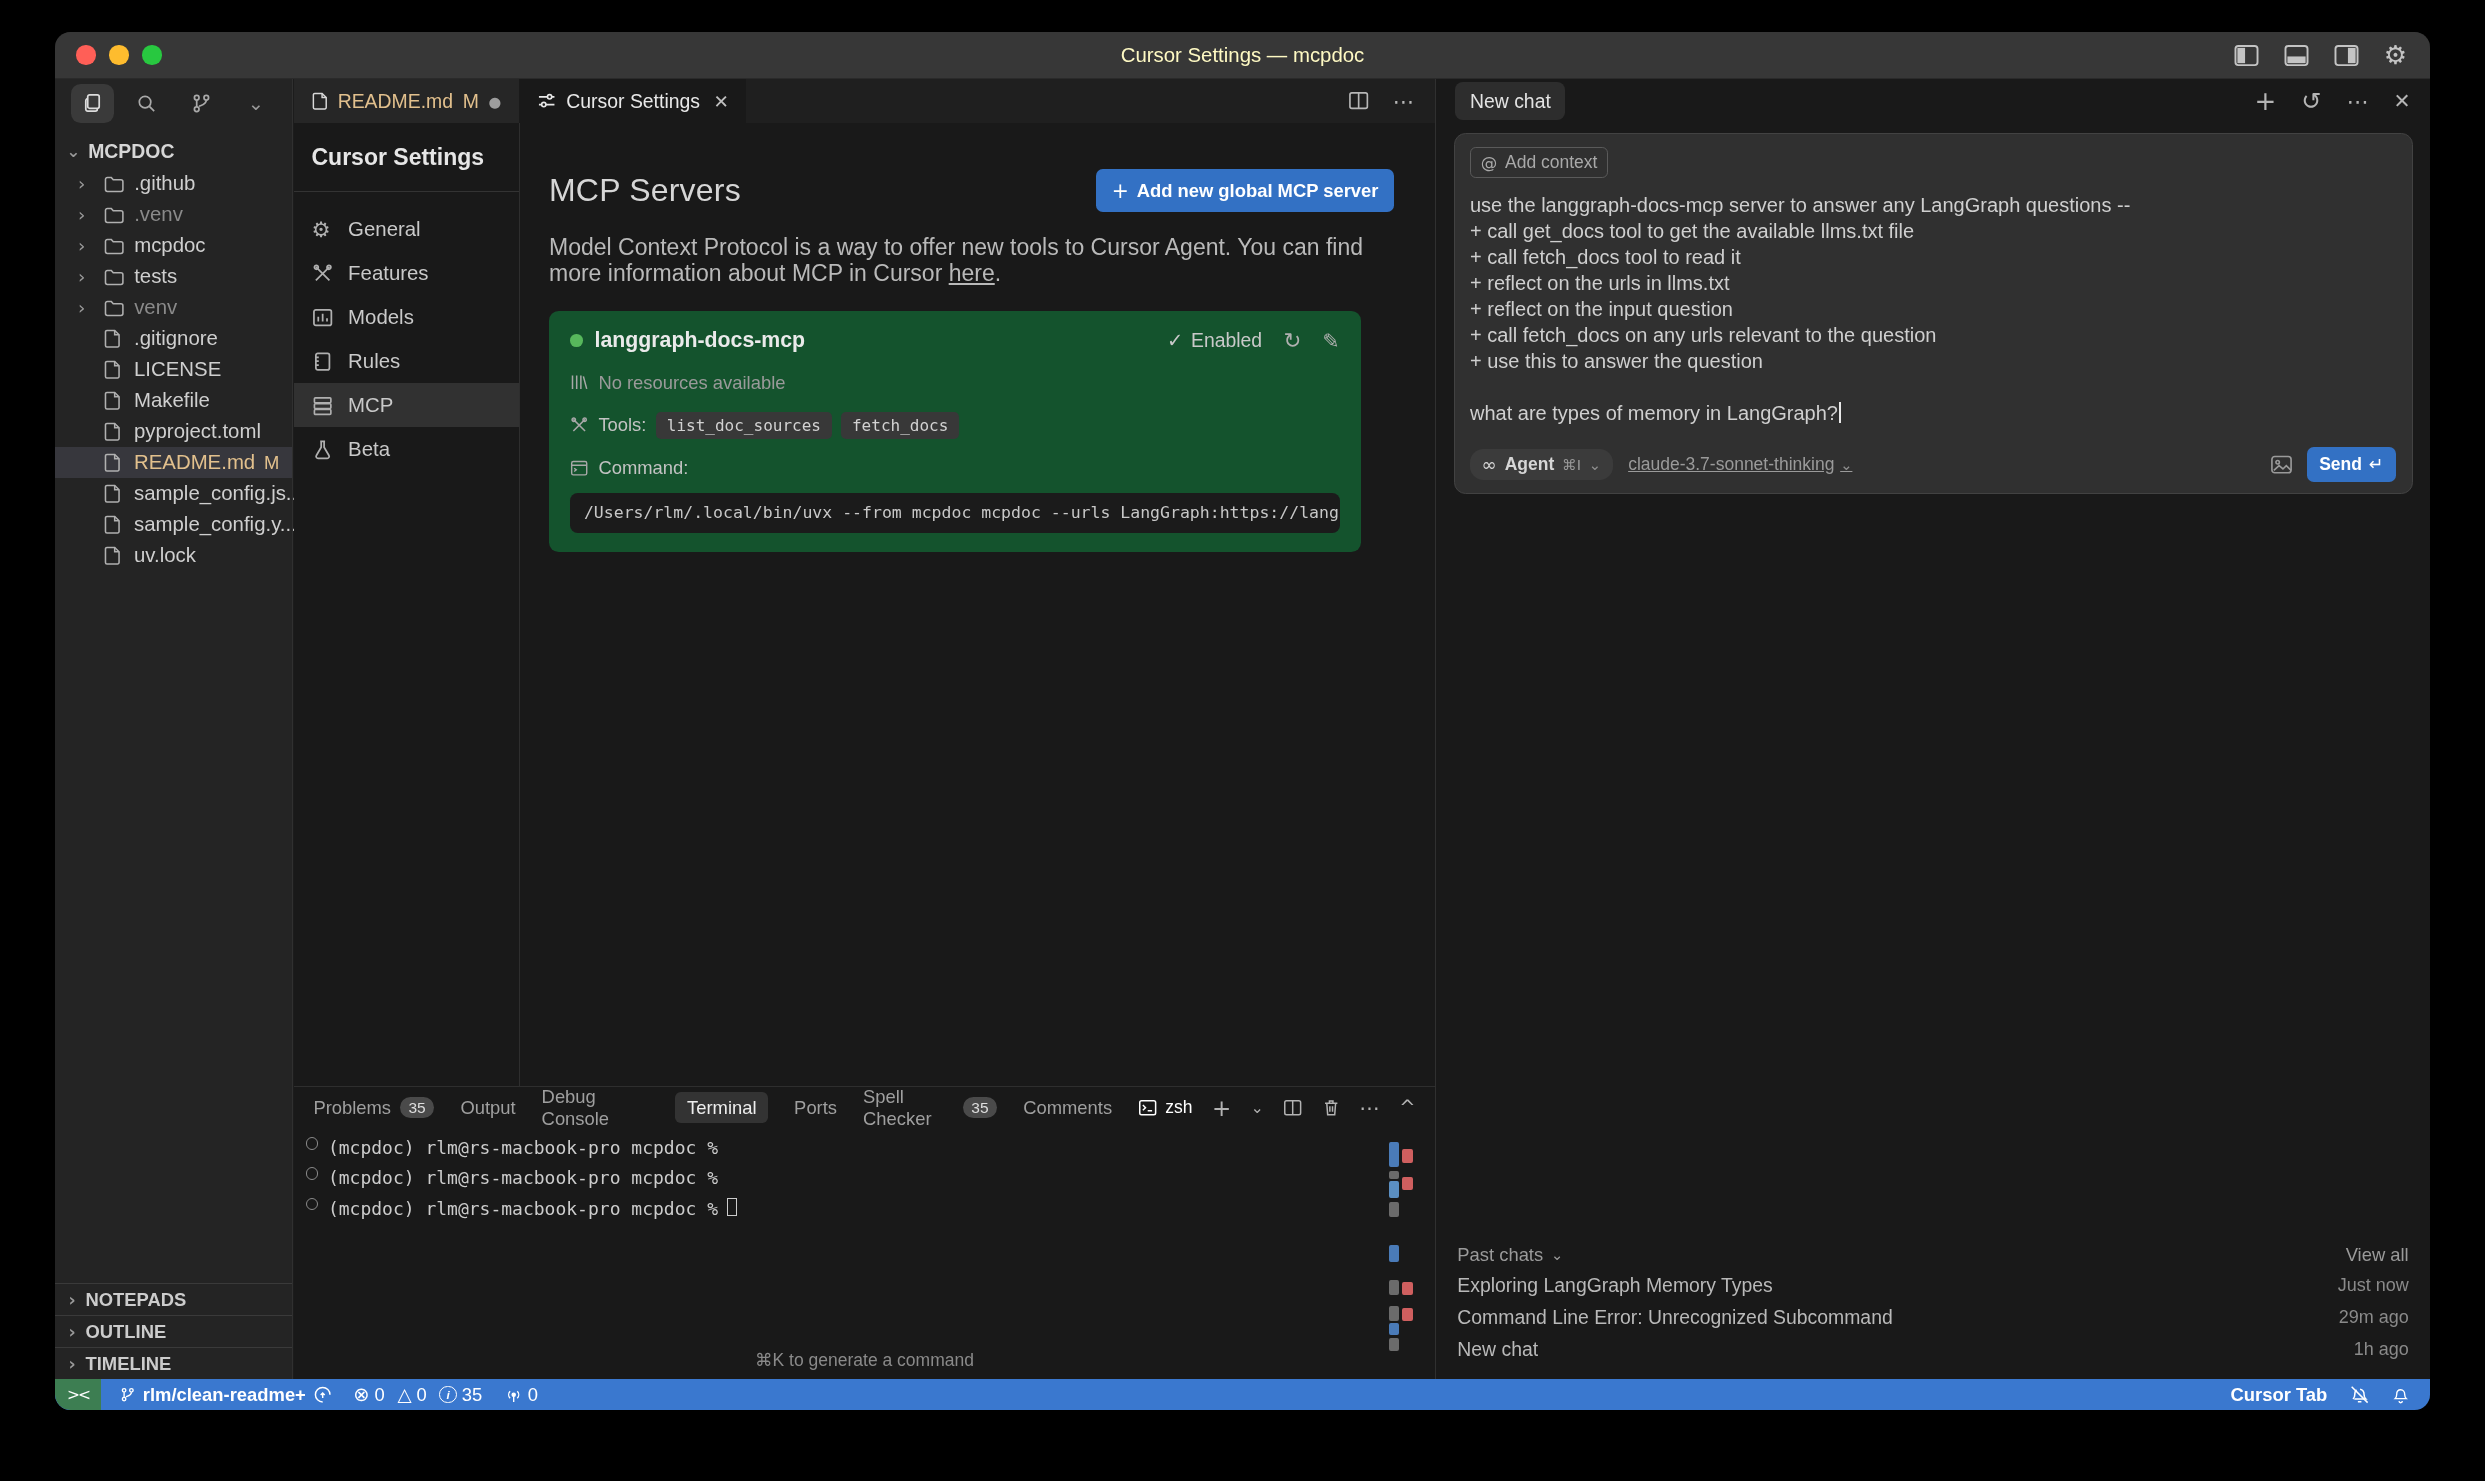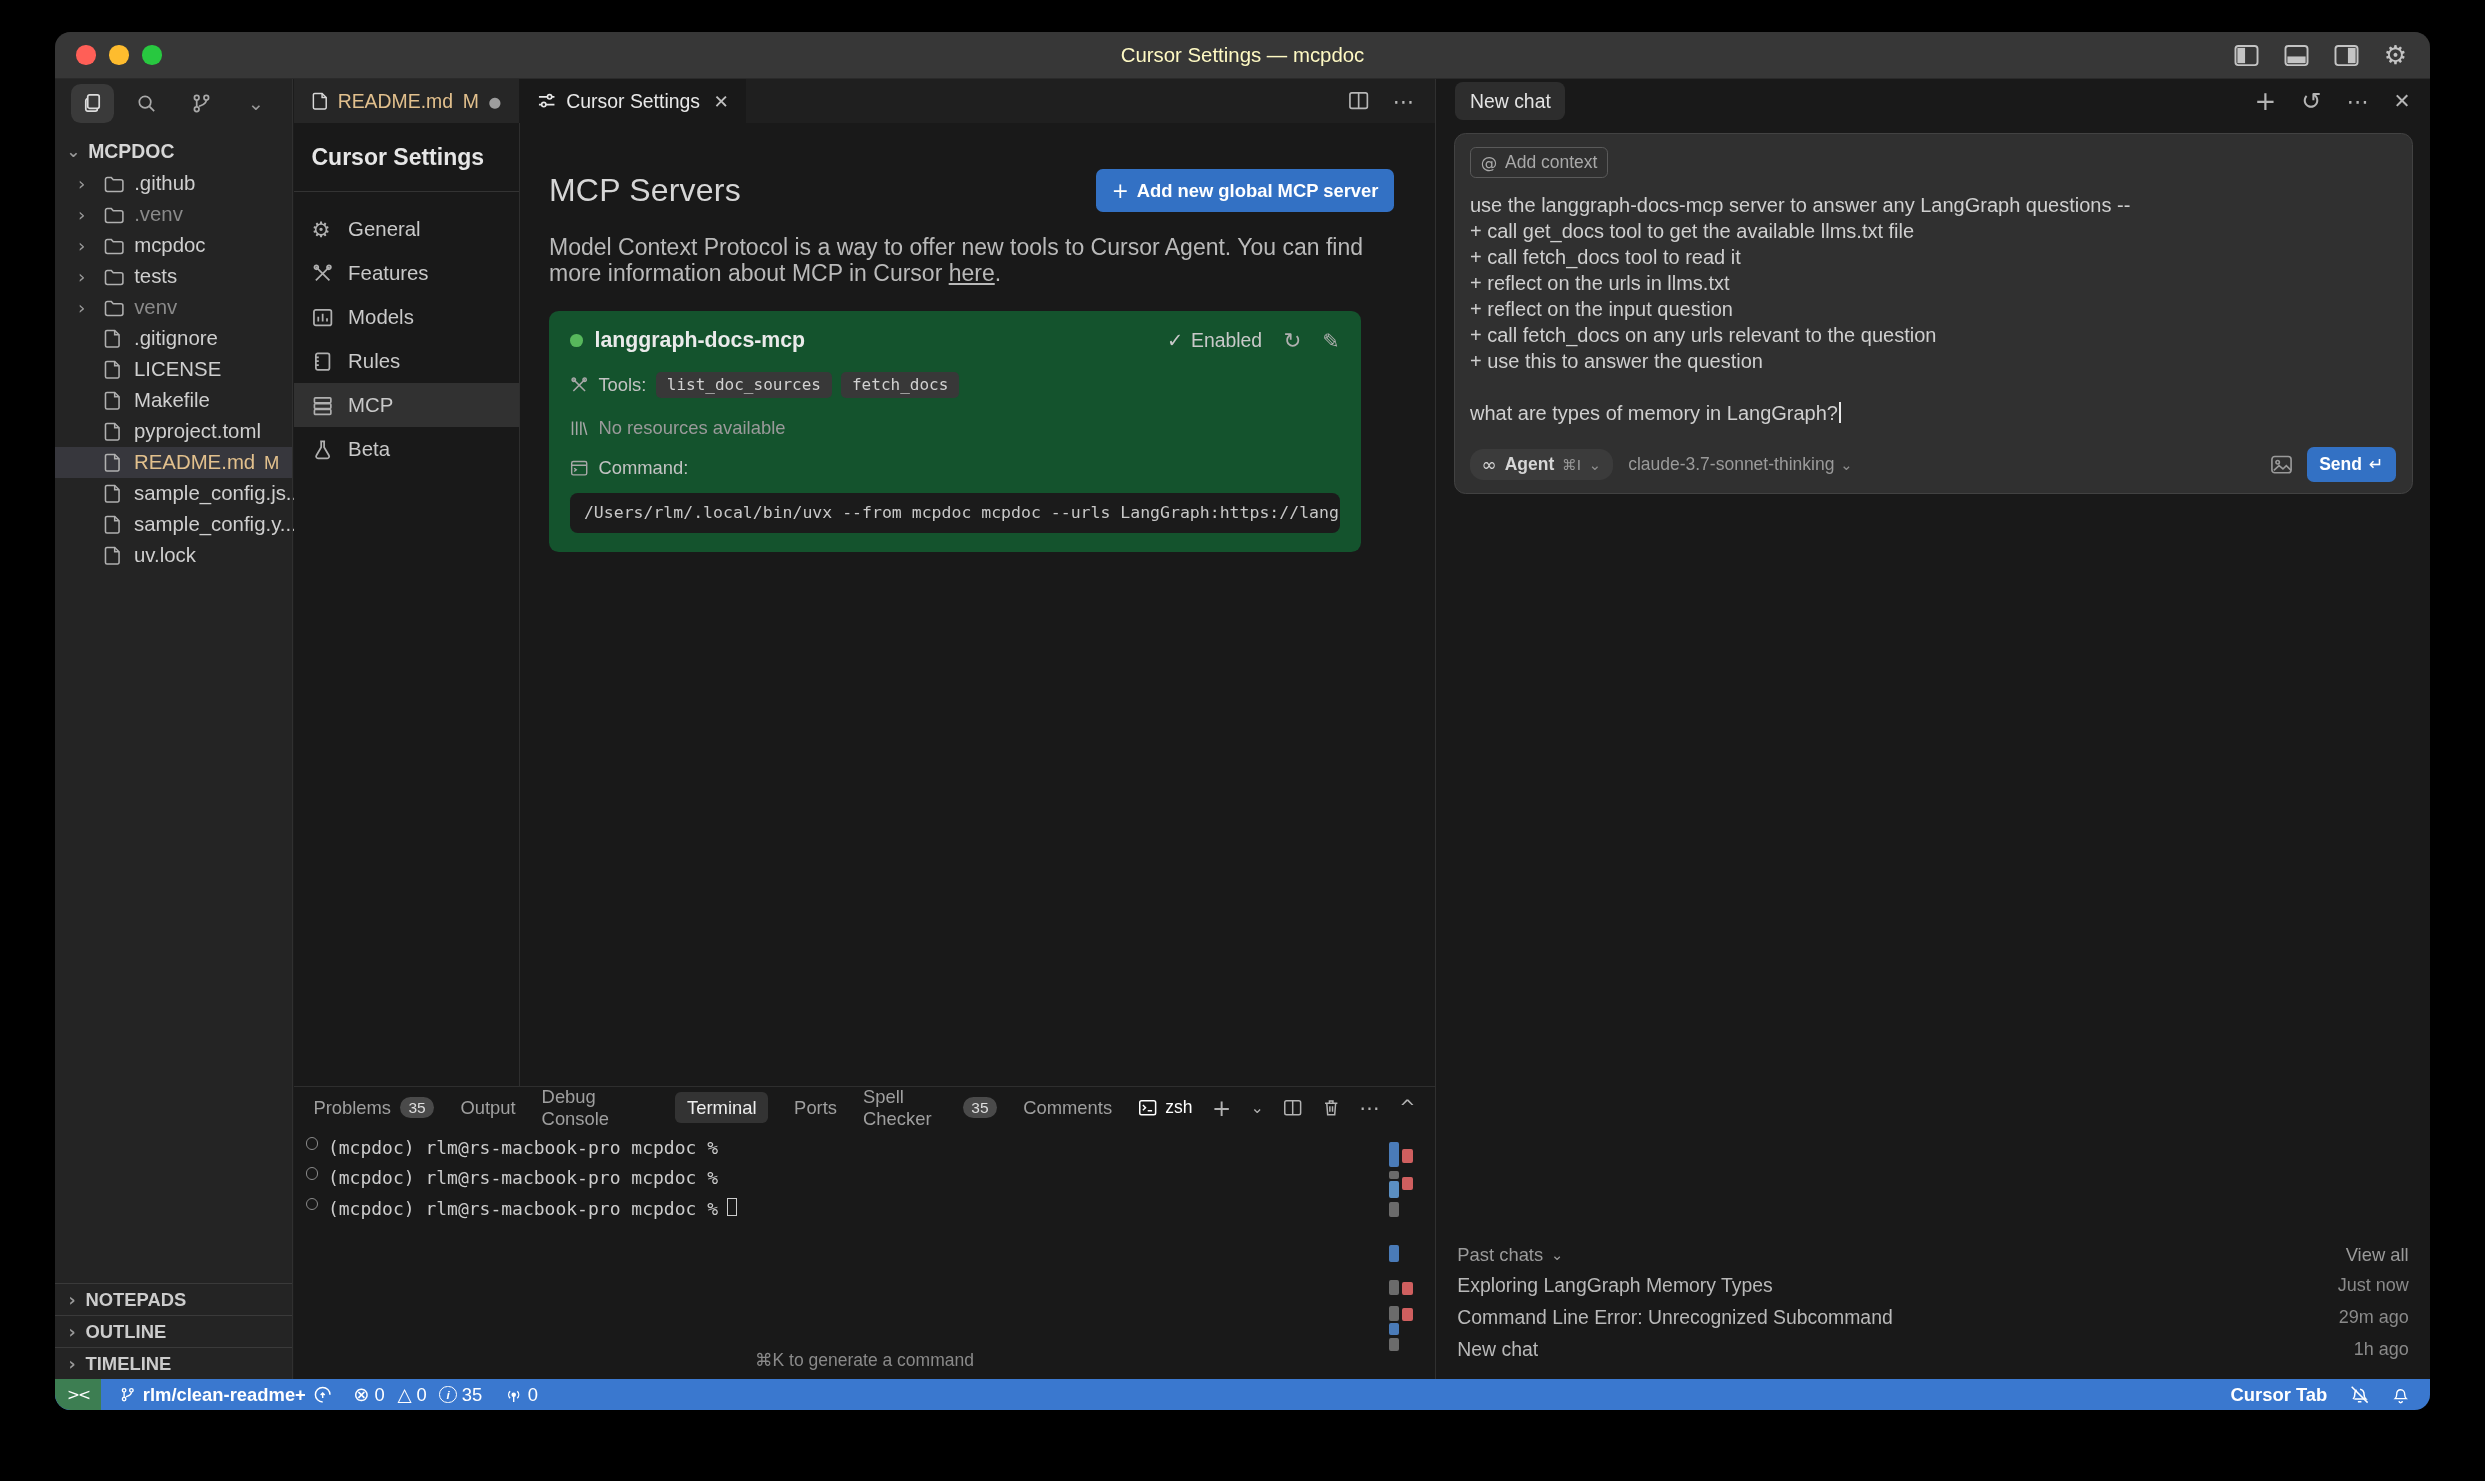--- a/index.html
+++ b/index.html
@@ -118,21 +118,21 @@
     padding:3.9px 9.7px; color:#a9a9a9; font-size:17.5px; }
   .ctx-chip .at { font-size:16.5px; }
   .chat-lines { margin-top:13.6px; color:#cfcfcf; font-size:20px; }
   .chat-lines div { min-height:26px; line-height:26px; }
   .caret { display:inline-block; width:1.9px; height:20.4px; background:#e8e8e8; vertical-align:-2.9px; margin-left:1px; }
   .chat-bottom { display:flex; align-items:center; margin-top:21.3px; }
   .agent-pill { display:flex; align-items:center; gap:7.8px; background:#3b3b3b; border-radius:13.6px; padding:4.9px 11.6px; color:#d6d6d6; font-size:17.5px; }
   .agent-pill b { font-size:17.5px; }
   .agent-pill .kbd { color:#9a9a9a; font-size:14.6px; }
   .agent-pill .chev, .model-select .chev { color:#8f8f8f; font-size:14.6px; }
-  .model-select { margin-left:15.5px; color:#9a9a9a; font-size:17.5px; display:flex; align-items:center; gap:5.8px; }
+  .model-select { margin-left:15.5px; color:#9a9a9a; font-size:17.5px; display:flex; align-items:center; gap:5.8px;text-decoration:underline; }
   .chat-bottom-right { margin-left:auto; display:flex; align-items:center; gap:13.6px; }
   .img-icon { color:#9a9a9a; }
   .btn-send { background:#3371c4; color:#fff; border:none; border-radius:6.8px; padding:6.8px 12.6px; font-size:17.5px; font-weight:bold;
     display:flex; align-items:center; gap:6.8px; font-family:inherit; }
   .chat-spacer { flex:1; }
   .past { padding:0 21.3px 13.6px; }
   .past-head { display:flex; align-items:center; color:#9a9a9a; font-size:18.4px; margin-bottom:3.9px; }
   .past-head .chev { margin-left:7.8px; font-size:14.6px; }
   .past-row { display:flex; align-items:center; height:32px; font-size:19.4px; color:#b9b9b9; }
   .past-row .time { margin-left:auto; color:#8a8a8a; font-size:18px; }
@@ -457,39 +457,39 @@
               <span class="server-name">langgraph-docs-mcp</span>
               <div class="server-head-right">
                 <span style="display:flex;align-items:center;gap:7.8px;">
                   <span class="u">✓</span>
                   <span>Enabled</span>
                 </span>
                 <span class="u" style="font-size:21.3px;color:#b0b0b0;">↻</span>
                 <span class="u" style="font-size:20.4px;color:#b0b0b0;">✎</span>
               </div>
             </div>
+            <div class="server-row muted">
+              <span class="ricon">
+                  <svg width="18.4" height="18.4" viewBox="0 0 22 22" fill="none" stroke="currentColor" stroke-width="1.8">
+                    <path d="M3 3v16M8 3v16M13 3v16M16 4l4 15"></path>
+                  </svg>
+                </span>
+              <span>No resources available</span>
+            </div>
             <div class="server-row">
               <span class="ricon">
                   <svg width="18.4" height="18.4" viewBox="0 0 22 22" fill="none" stroke="currentColor" stroke-width="1.8">
                     <path d="M4 18L18 4M4 4l14 14"></path>
                     <circle cx="4.5" cy="4.5" r="2"></circle>
                     <circle cx="17.5" cy="4.5" r="2"></circle>
                   </svg>
                 </span>
               <span>Tools:</span>
               <span class="chip mono">list_doc_sources</span>
               <span class="chip mono">fetch_docs</span>
-            </div>
-            <div class="server-row muted">
-              <span class="ricon">
-                  <svg width="18.4" height="18.4" viewBox="0 0 22 22" fill="none" stroke="currentColor" stroke-width="1.8">
-                    <path d="M3 3v16M8 3v16M13 3v16M16 4l4 15"></path>
-                  </svg>
-                </span>
-              <span>No resources available</span>
             </div>
             <div class="server-row">
               <span class="ricon">
                   <svg width="18.4" height="18.4" viewBox="0 0 22 22" fill="none" stroke="currentColor" stroke-width="1.7">
                     <rect x="2" y="3" width="18" height="16" rx="2"></rect>
                     <path d="M2 7.5h18M5 11l2.5 2L5 15"></path>
                   </svg>
                 </span>
               <span>Command:</span>
             </div>

